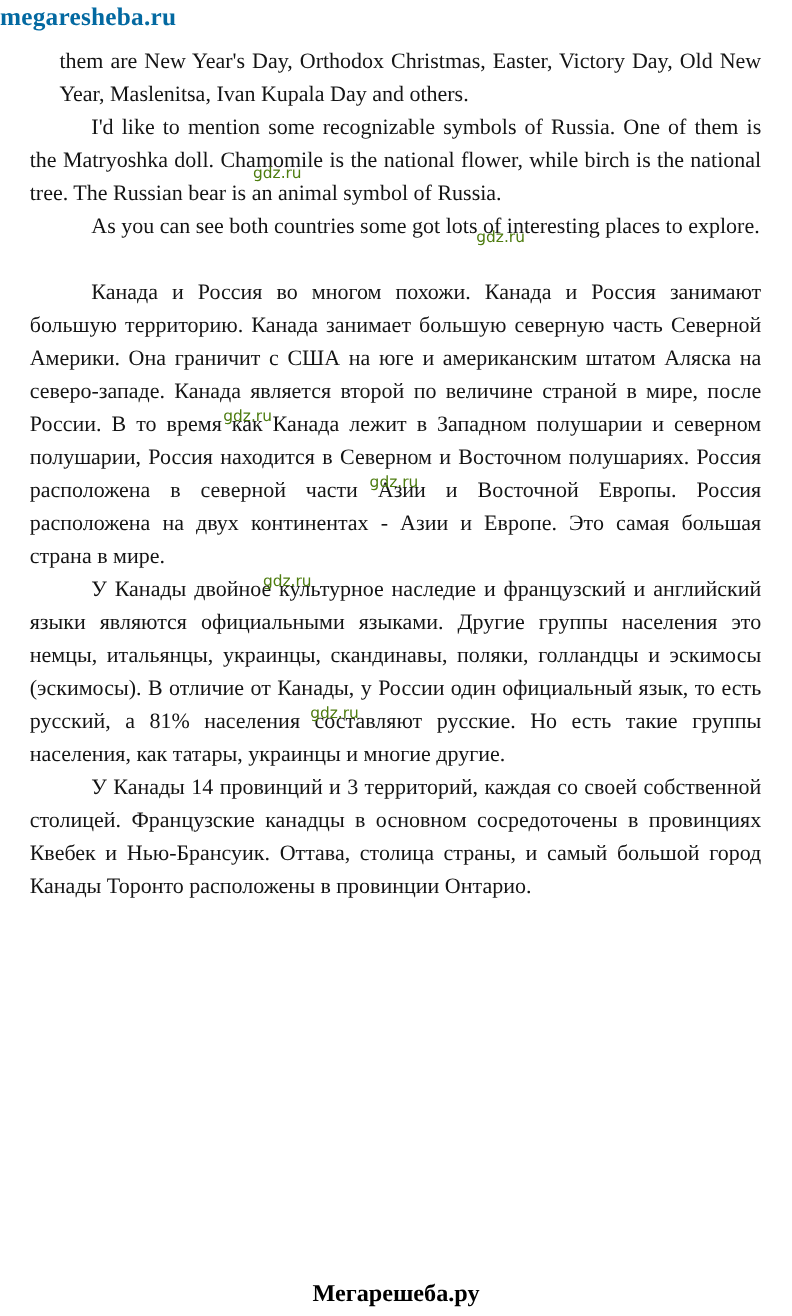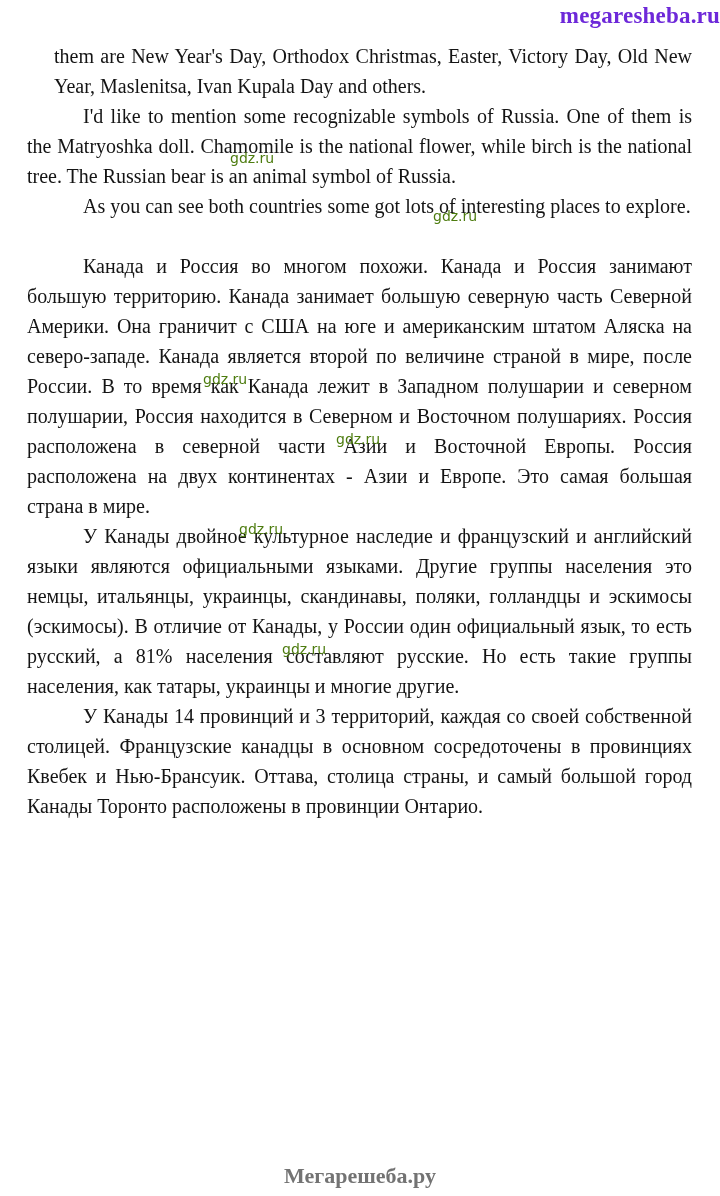--- a/index.html
+++ b/index.html
@@ -13,24 +13,24 @@
     color: #141414;
   }
   .page {
     position: relative;
     width: 720px;
     height: 1196px;
     background: #ffffff;
   }
   .site-header {
     padding-top: 3px;
-    text-align: right;
+    text-align: left;
     font-weight: bold;
     font-size: 23px;
-    color: #6d28d9;
+    color: #0369a1;
     letter-spacing: 0.2px;
   }
   .content {
     margin-top: 12px;
     padding: 0 28px 0 27px;
     font-size: 20px;
     line-height: 30px;
     text-align: justify;
   }
   .para {
@@ -40,21 +40,21 @@
   .para.continuation { text-indent: 0; margin-left: 27px; }
   .ru-start { margin-top: 30px; }
   .site-footer {
     position: absolute;
     left: 0;
     right: 0;
     bottom: 7px;
     text-align: center;
     font-weight: bold;
     font-size: 22px;
-    color: #737373;
+    color: #000000;
   }
   .wm {
     position: absolute;
     font-family: "DejaVu Sans", sans-serif;
     font-weight: normal;
     font-size: 14px;
     color: #4d7c0f;
     white-space: nowrap;
   }
 </style>

